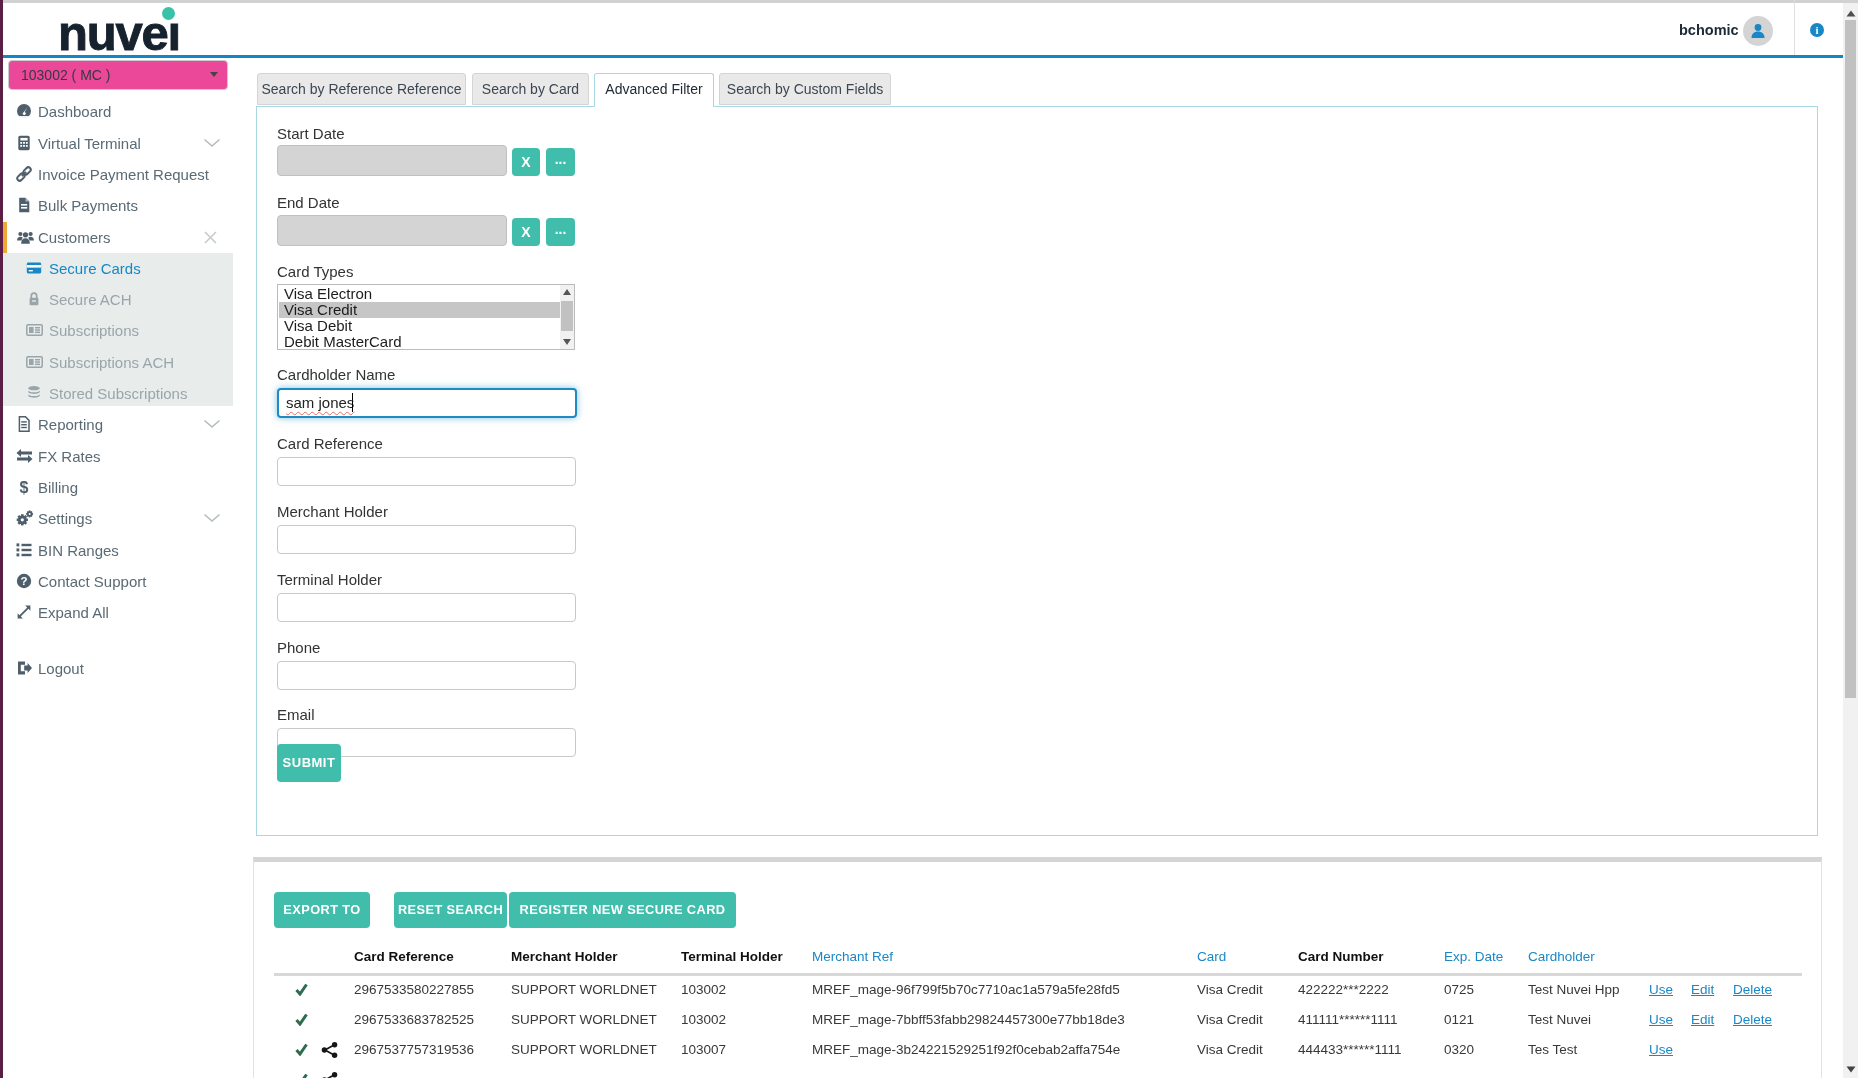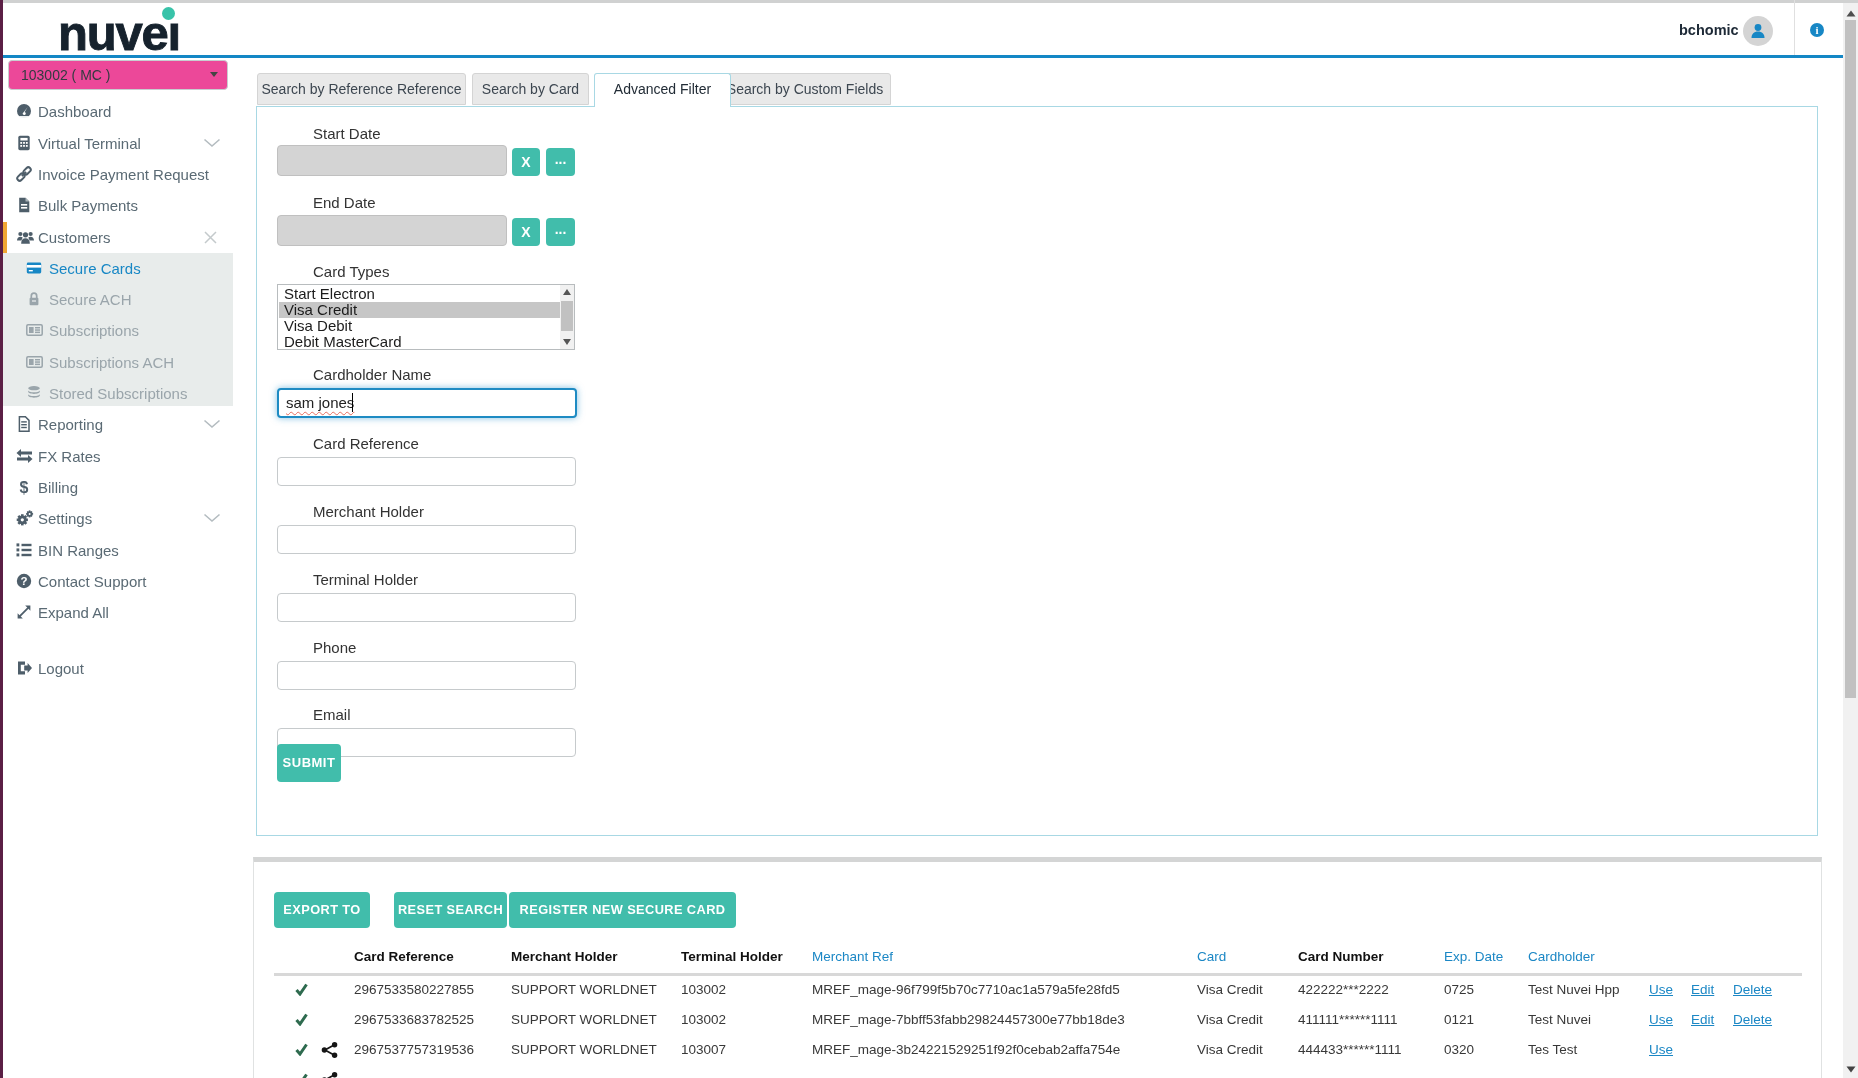--- a/index.html
+++ b/index.html
@@ -26,21 +26,21 @@
   .mi .ico{position:absolute;left:16px;top:7px;width:16px;height:16px;}
   .mi .chev{position:absolute;left:203px;top:10px;}
   .sub .lbl{left:49px;color:#9aa5ab;}
   .sub .ico{left:26px;}
   .sub.active .lbl{color:#1787c5;font-weight:normal;}
   
   .tab{position:absolute;top:73px;height:32px;background:#e9e9e9;border:1px solid #d4d4d4;border-radius:3px 3px 0 0;box-sizing:border-box;text-align:center;font-size:14px;color:#3c4650;line-height:31px;white-space:nowrap;}
   #tab3{background:#fff;border:1px solid #a8d8e4;border-bottom:none;height:34px;z-index:5;color:#222c36;}
   
   #fpanel{left:256px;top:106px;width:1562px;height:730px;border:1px solid #a8d8e4;background:#fff;box-sizing:border-box;}
-  .flabel{position:absolute;font-size:15px;color:#333;margin-left:36px;}
+  .flabel{position:absolute;font-size:15px;color:#333;}
   .finput{position:absolute;left:277px;width:297px;height:27px;border:1px solid #c6cacc;border-radius:4px;background:#fff;}
   .ginput{position:absolute;left:277px;width:228px;height:29px;border:1px solid #c0c0c0;border-radius:4px;background:#d4d4d4;}
   .tbtn{position:absolute;height:28px;border-radius:4px;background:#41bdab;color:#fff;font-weight:bold;text-align:center;}
   
   #listbox{left:277px;top:284px;width:296px;height:64px;border:1px solid #b8bcbe;background:#fff;}
   #listbox .opt{position:absolute;left:1px;width:280px;height:16px;font-size:15px;color:#1c1c1c;padding-left:5px;line-height:16px;}
   
   #rpanel{left:253px;top:857px;width:1569px;height:221px;border-left:1px solid #e0e2e2;border-right:1px solid #e0e2e2;border-top:5px solid #d4d5d5;background:#fff;box-sizing:border-box;}
   .bigbtn{position:absolute;top:892px;height:36px;background:#41bdab;border-radius:4px;color:#fff;font-weight:bold;font-size:12.8px;letter-spacing:0.4px;text-align:center;line-height:36px;}
   .th{position:absolute;font-size:13.5px;font-weight:bold;color:#111;}
@@ -272,35 +272,35 @@
       <g fill="#4e5e6a">
         <path d="M2 1.5 h7 v3.2 H4.8 v6.6 H9 v3.2 H2z"></path>
         <path d="M8.2 5.6 h3.4 V3 L16 8 l-4.4 5 V10.4 H8.2z"></path>
       </g>
     </svg>
   <span class="lbl">Logout</span>
 </div>
 
 <div class="tab" id="tab1" style="left:257px;width:209px;">Search by Reference Reference</div>
 <div class="tab" id="tab2" style="left:472px;width:117px;">Search by Card</div>
-<div class="tab" id="tab3" style="left:594px;width:137px;">Advanced Filter</div>
+<div class="tab" id="tab3" style="left:594px;width:120px;">Advanced Filter</div>
 <div class="tab" id="tab4" style="left:719px;width:172px;">Search by Custom Fields</div>
 
 <div class="abs" id="fpanel"></div>
 <div class="flabel" style="left:277px;top:125px;">Start Date</div>
 <div class="ginput" style="top:145px;"></div>
 <div class="tbtn" style="left:512px;top:148px;width:28px;font-size:14px;line-height:28px;">X</div>
 <div class="tbtn" style="left:546px;top:148px;width:29px;font-size:14px;line-height:22px;">...</div>
 <div class="flabel" style="left:277px;top:194px;">End Date</div>
 <div class="ginput" style="top:215px;"></div>
 <div class="tbtn" style="left:512px;top:218px;width:28px;font-size:14px;line-height:28px;">X</div>
 <div class="tbtn" style="left:546px;top:218px;width:29px;font-size:14px;line-height:22px;">...</div>
 <div class="flabel" style="left:277px;top:263px;">Card Types</div>
 <div class="abs" id="listbox">
-  <div class="opt" style="top:1px;">Start Electron</div>
+  <div class="opt" style="top:1px;">Visa Electron</div>
   <div class="opt" style="top:17px;background:#c6c6c6;">Visa Credit</div>
   <div class="opt" style="top:33px;">Visa Debit</div>
   <div class="opt" style="top:49px;">Debit MasterCard</div>
   <div style="position:absolute;right:0;top:0;width:14px;height:64px;background:#f1f1f1;">
     <div style="position:absolute;left:3px;top:4px;width:0;height:0;border-left:4px solid transparent;border-right:4px solid transparent;border-bottom:6px solid #555;"></div>
     <div style="position:absolute;left:1px;top:16px;width:12px;height:30px;background:#c1c1c1;"></div>
     <div style="position:absolute;left:3px;bottom:4px;width:0;height:0;border-left:4px solid transparent;border-right:4px solid transparent;border-top:6px solid #555;"></div>
   </div>
 </div>
 <div class="flabel" style="left:277px;top:366px;">Cardholder Name</div>

